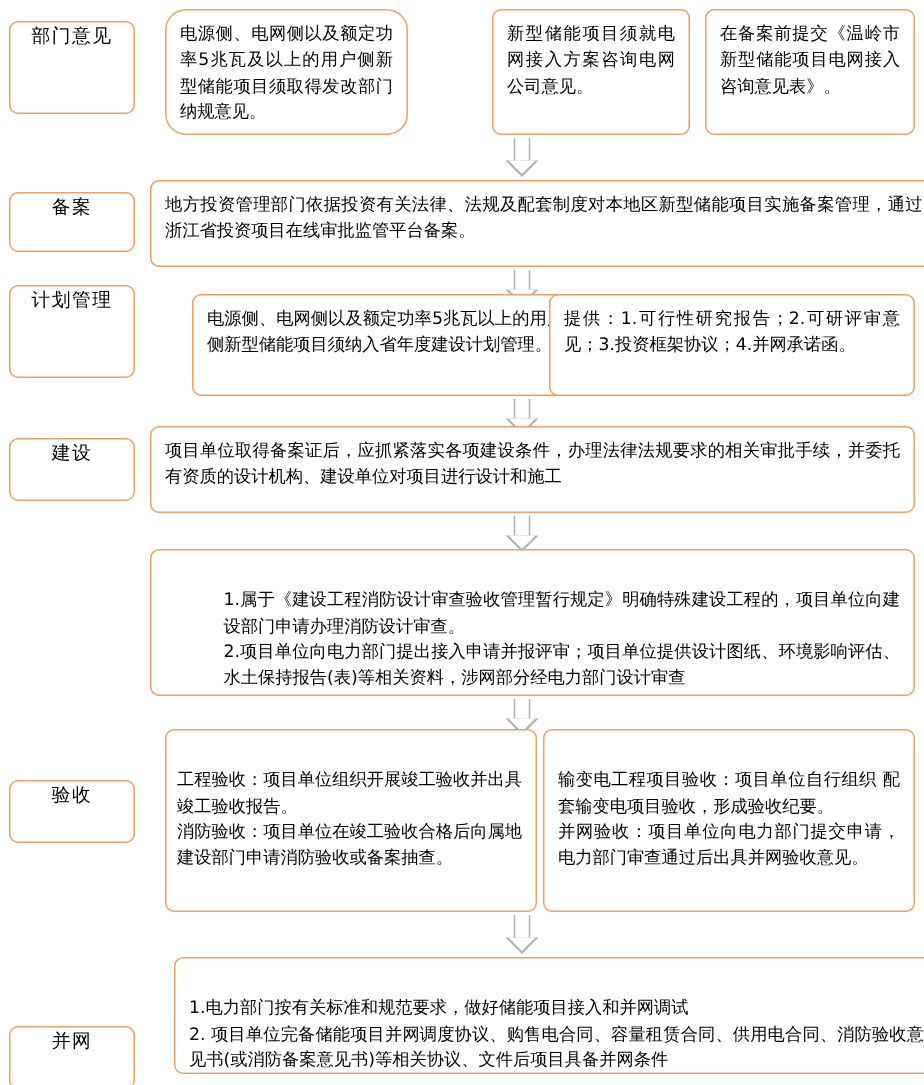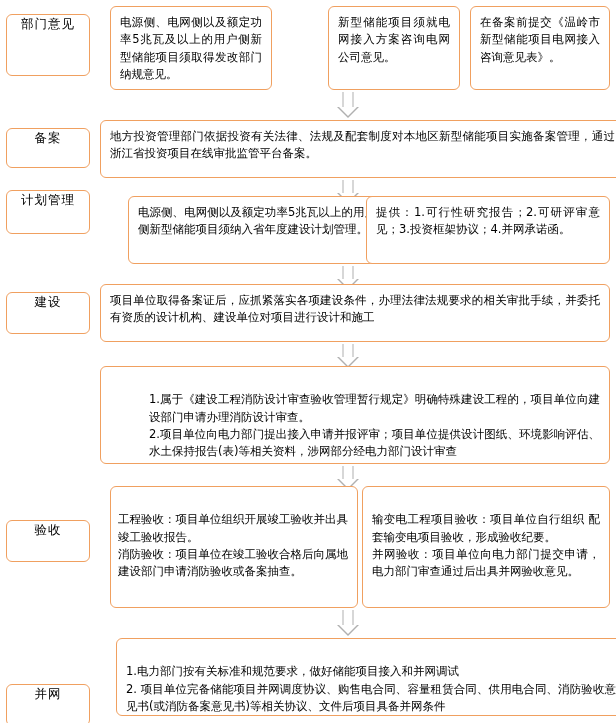--- a/index.html
+++ b/index.html
@@ -72,37 +72,37 @@
 <div id="flow">
 
   <div class="stage" style="left:6px;top:14px;width:84px;height:62px;">
     <span>部门意见</span>
   </div>
 
   <div class="stage" style="left:6px;top:128px;width:84px;height:40px;">
     <span>备案</span>
   </div>
 
-  <div class="stage" style="left:6px;top:190px;width:84px;height:44px;">
+  <div class="stage" style="left:6px;top:190px;width:84px;height:62px;">
     <span>计划管理</span>
   </div>
 
   <div class="stage" style="left:6px;top:292px;width:84px;height:42px;">
     <span>建设</span>
   </div>
 
   <div class="stage" style="left:6px;top:520px;width:84px;height:42px;">
     <span>验收</span>
   </div>
 
   <div class="stage" style="left:6px;top:668px;width:84px;height:42px;margin-top:16px;">
     <span>并网</span>
   </div>
 
-  <div class="box" style="left:110px;top:6px;width:162px;height:84px;">
+  <div class="box" style="left:110px;top:6px;width:162px;height:84px;border-radius:14px;">
     <p>电源侧、电网侧以及额定功率5兆瓦及以上的用户侧新型储能项目须取得发改部门纳规意见。</p>
   </div>
 
   <div class="box" style="left:328px;top:6px;width:132px;height:84px;">
     <p>新型储能项目须就电网接入方案咨询电网公司意见。</p>
   </div>
 
   <div class="box" style="left:470px;top:6px;width:140px;height:84px;">
     <p>在备案前提交《温岭市新型储能项目电网接入咨询意见表》。</p>
   </div>

